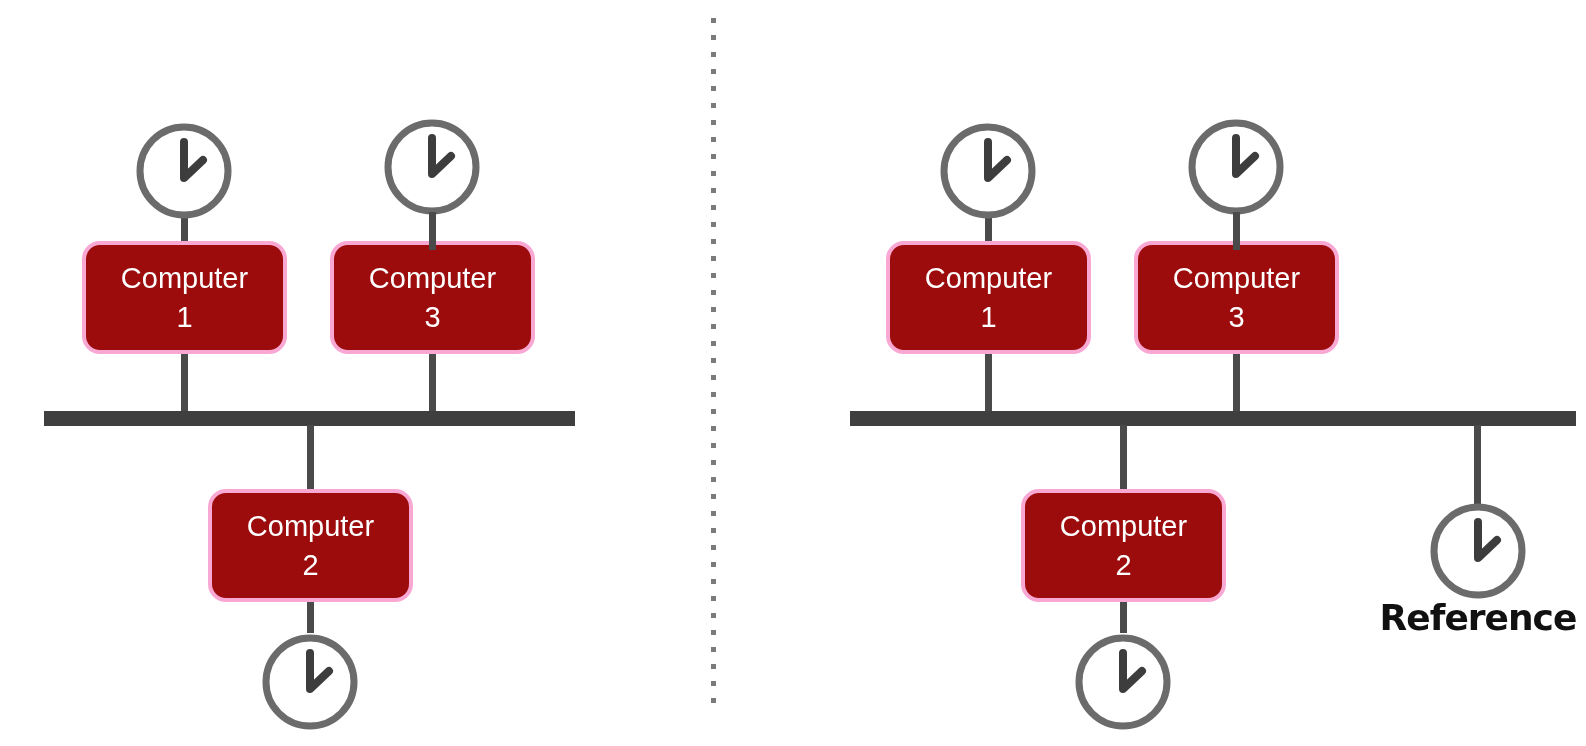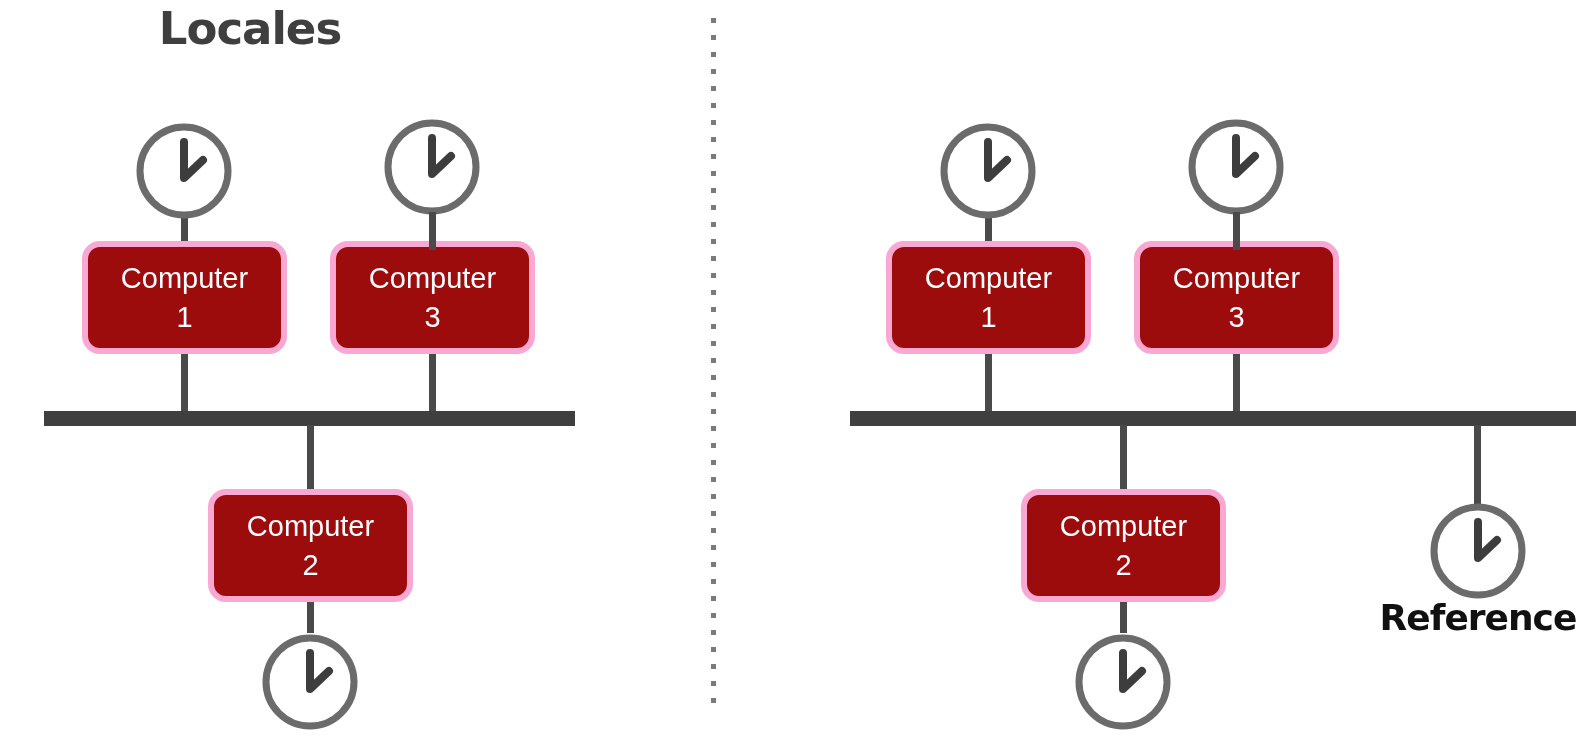--- a/index.html
+++ b/index.html
@@ -46,21 +46,21 @@
     height: 15px;
     background: #3f3f3f;
     z-index: 1;
   }
   .box {
     position: absolute;
     width: 205px;
     height: 113px;
     box-sizing: border-box;
     background: #9c0c0d;
-    border: 6px solid #f9a8d4;
+    border: 4px solid #f9a8d4;
     border-radius: 18px;
     display: flex;
     flex-direction: column;
     align-items: center;
     justify-content: center;
     color: #ffffff;
     font-size: 29px;
     line-height: 1.32;
     z-index: 2;
     text-align: center;
@@ -85,21 +85,20 @@
     letter-spacing: -1px;
     color: #111111;
     z-index: 4;
   }
 </style>
 </head>
 <body>
 
 <div class="canvas">
 
-  <div class="title left">Locales</div>
 
   <div class="divider"></div>
 
   <svg class="clock" style="left:134px;top:121px" viewBox="0 0 100 100">
     <circle class="ring" cx="50" cy="50" r="44"></circle>
     <path class="hands" d="M50 21 L50 57 L69 39"></path>
   </svg>
   <div class="vline" style="left:181px;top:216px;height:27px"></div>
 
   <svg class="clock" style="left:382px;top:117px" viewBox="0 0 100 100">

